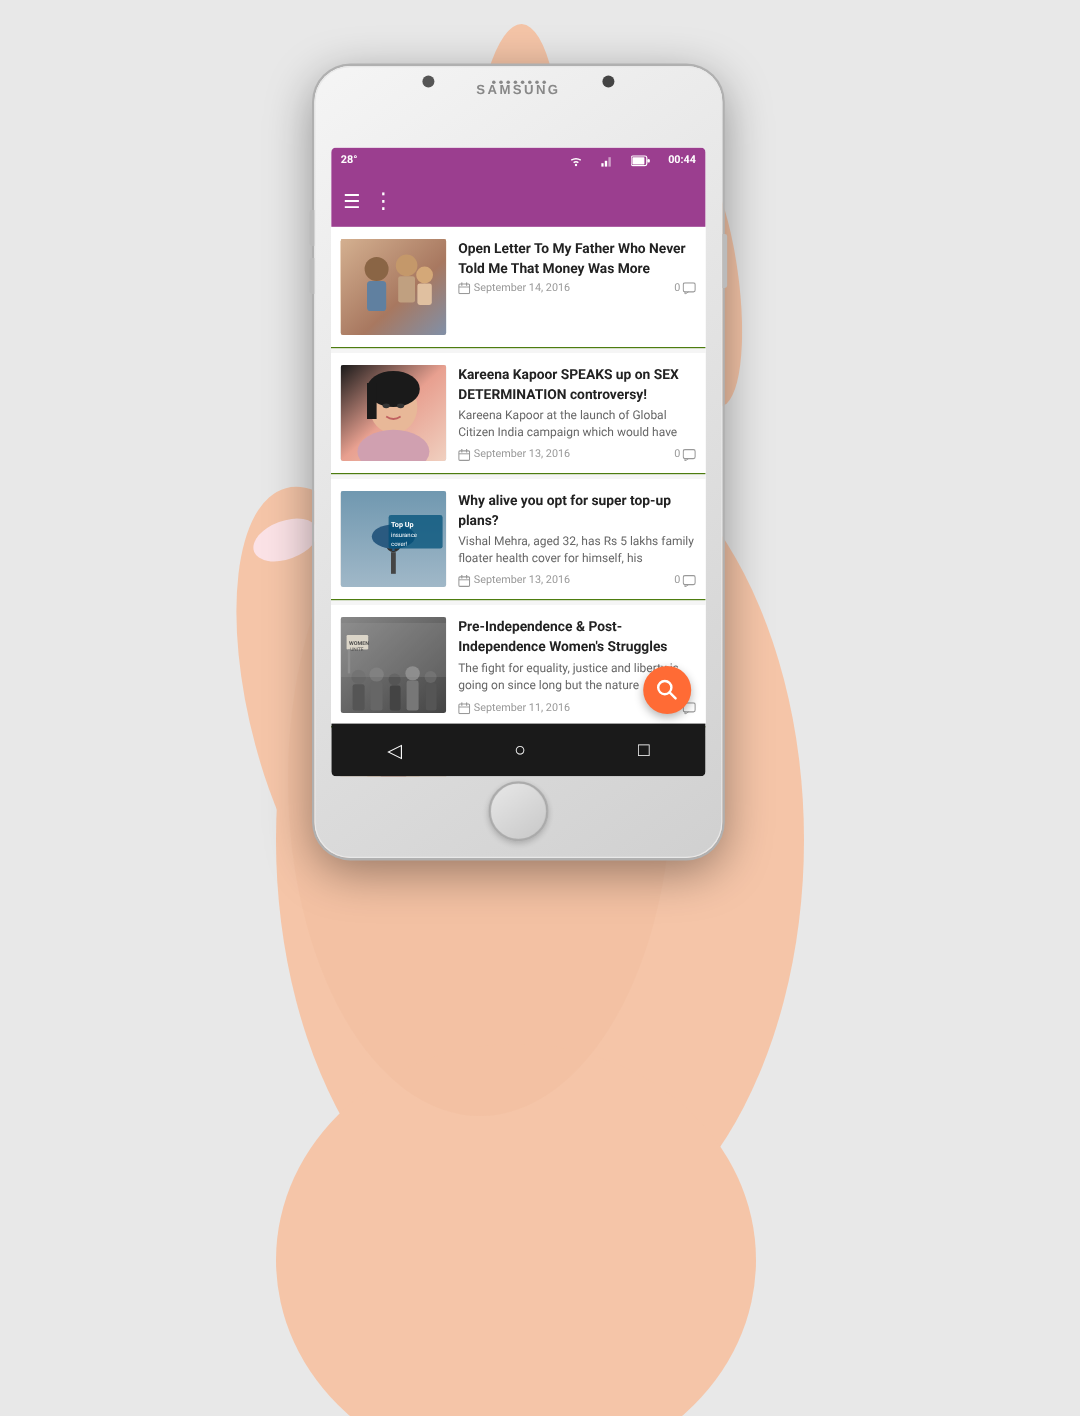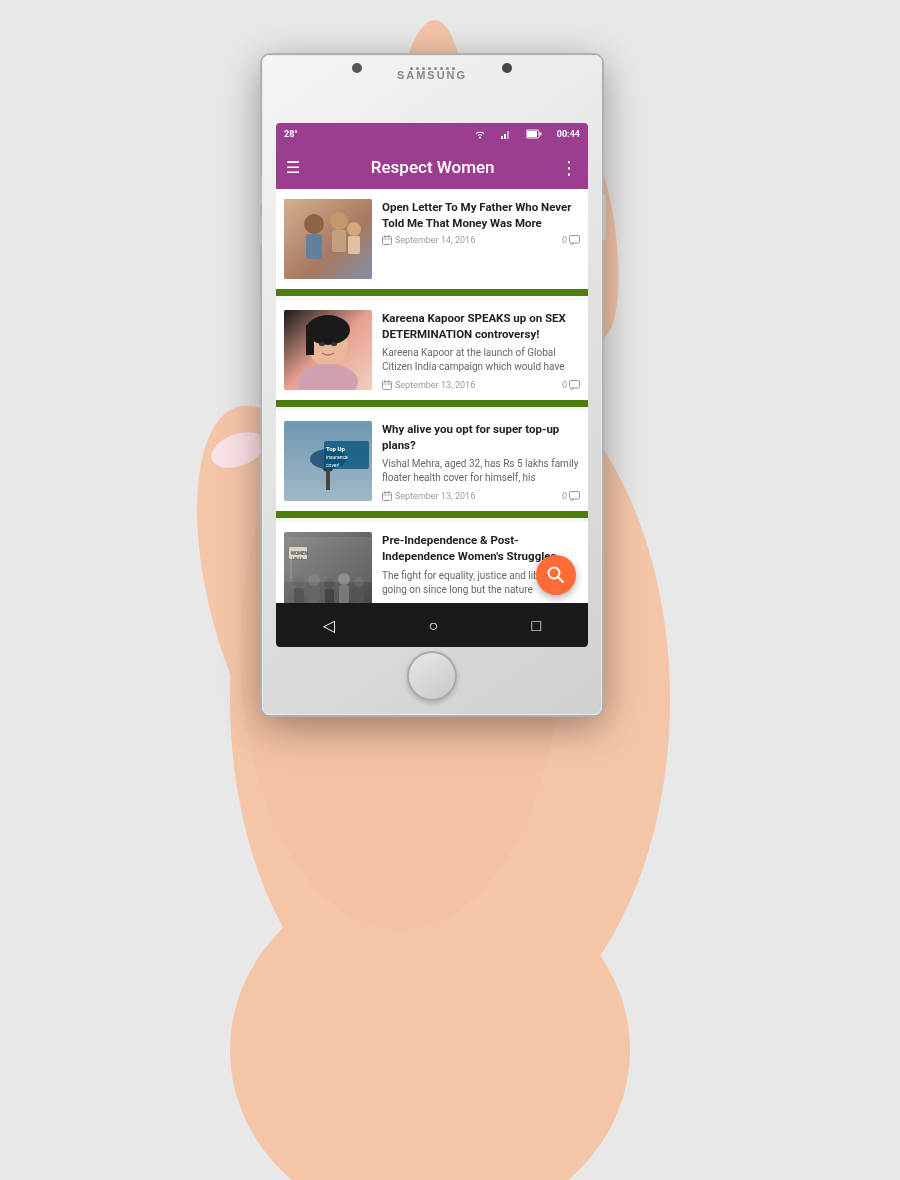--- a/index.html
+++ b/index.html
@@ -21,21 +21,21 @@
       display: flex;
       align-items: center;
       justify-content: center;
     }
 
     .phone-outer {
       position: relative;
       width: 340px;
       height: 660px;
       background: linear-gradient(145deg, #f5f5f5, #d0d0d0);
-      border-radius: 8px;
+      border-radius: 30px;
       box-shadow: 
         0 0 0 2px #b0b0b0,
         0 10px 40px rgba(0,0,0,0.4),
         inset 0 0 0 1px #e8e8e8;
     }
 
     
     .samsung-label {
       position: absolute;
       top: 14px;
@@ -161,21 +161,21 @@
       height: calc(524px - 22px - 44px);
       background: #f5f5f5;
     }
 
     .article-item {
       background: white;
       margin-bottom: 4px;
       padding: 10px 8px;
       display: flex;
       gap: 10px;
-      border-bottom: 7px solid #4d7c0f;
+      border-bottom: 1px solid #4d7c0f;
     }
 
     .article-thumb {
       width: 88px;
       height: 80px;
       flex-shrink: 0;
       border-radius: 2px;
       overflow: hidden;
       background: #ccc;
     }
@@ -408,21 +408,20 @@
               <rect x="0" y="1" width="13" height="8" rx="1.5" stroke="white" stroke-width="1" fill="none"></rect>
               <rect x="13.5" y="3.5" width="2" height="3" rx="1" fill="white"></rect>
               <rect x="1" y="2" width="10" height="6" rx="0.5" fill="white"></rect>
             </svg>
             <span style="font-size:9px;font-weight:bold;">00:44</span>
           </div>
         </div>
 
         <div class="app-toolbar">
           <span class="toolbar-menu">☰</span>
-          <span class="toolbar-title">Respect Women</span>
           <span class="toolbar-more">⋮</span>
         </div>
 
         <div class="article-list">
 
           <div class="article-item">
             <div class="article-thumb thumb-person-1">
               <svg width="88" height="80" viewBox="0 0 88 80">
 
                 <rect width="88" height="80" fill="#c9a88a"></rect>

